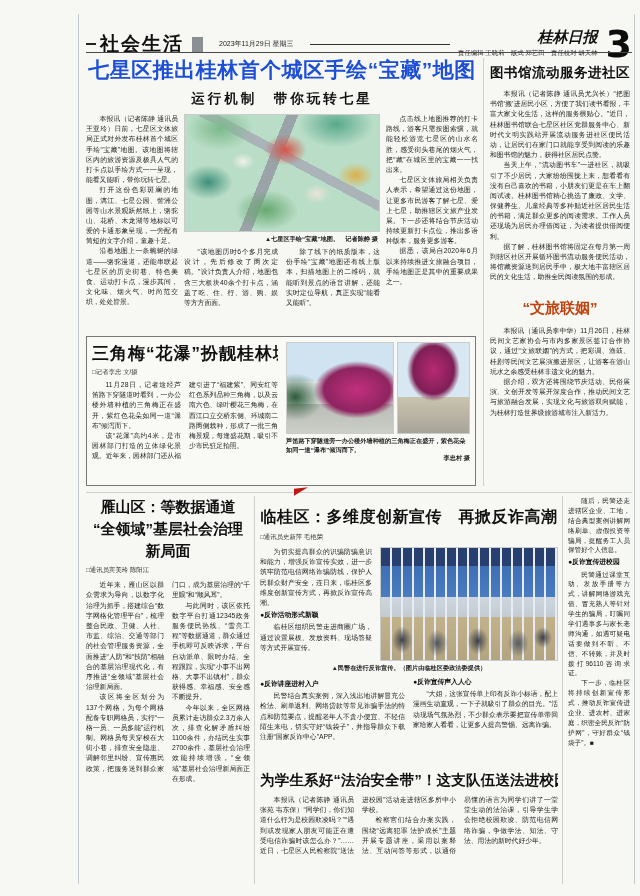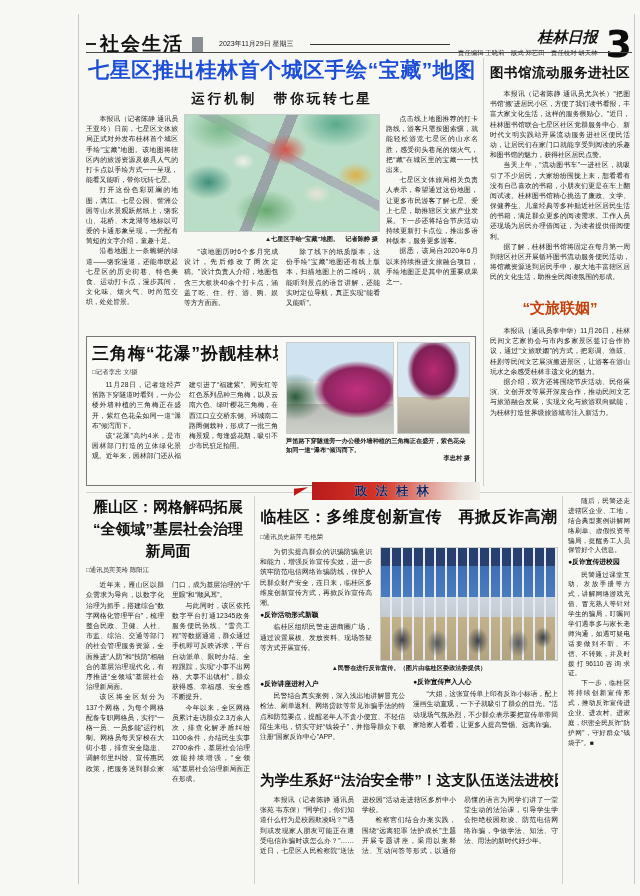--- a/index.html
+++ b/index.html
@@ -175,39 +175,36 @@
     <div class="sb-head2">
       <div>“文旅联姻”</div>
     </div>
     <p class="body">本报讯（通讯员李中华）11月26日，桂林民间文艺家协会与市内多家景区签订合作协议，通过“文旅联姻”的方式，把彩调、渔鼓、桂剧等民间文艺展演搬进景区，让游客在游山玩水之余感受桂林非遗文化的魅力。</p>
     <p class="body">据介绍，双方还将围绕节庆活动、民俗展演、文创开发等展开深度合作，推动民间文艺与旅游融合发展，实现文化与旅游双向赋能，为桂林打造世界级旅游城市注入新活力。</p>
   </div>
 
   <div class="rule-h" style="left:86px;top:492px;width:546px;background:#cfcfcb;"></div>
 
   <div id="colA">
-    <div class="bs-headline">雁山区：网格解码拓展</div>
+    <div class="bs-headline">雁山区：等数据通道</div>
     <div class="bs-headline">“全领域”基层社会治理新局面</div>
     <div class="byline">□通讯员宾美玲 陈阳江</div>
     <div class="colA-text">
       <p class="body">近年来，雁山区以群众需求为导向，以数字化治理为抓手，搭建综合“数字网格化管理平台”，梳理整合民政、卫健、人社、市监、综治、交通等部门的社会管理服务资源，全面推进“人防”和“技防”相融合的基层治理现代化，有序推进“全领域”基层社会治理新局面。</p>
       <p class="body">该区将全区划分为137个网格，为每个网格配备专职网格员，实行“一格一员、一员多能”运行机制。网格员每天穿梭在大街小巷，排查安全隐患、调解邻里纠纷、宣传惠民政策，把服务送到群众家门口，成为基层治理的“千里眼”和“顺风耳”。</p>
       <p class="body">与此同时，该区依托数字平台打通12345政务服务便民热线、“雪亮工程”等数据通道，群众通过手机即可反映诉求，平台自动派单、限时办结、全程跟踪，实现“小事不出网格、大事不出镇村”，群众获得感、幸福感、安全感不断提升。</p>
       <p class="body">今年以来，全区网格员累计走访群众2.3万余人次，排查化解矛盾纠纷1100余件，办结民生实事2700余件，基层社会治理效能持续增强，“全领域”基层社会治理新局面正在形成。</p>
     </div>
   </div>
 
   <div class="rule-v" style="left:254px;top:496px;height:388px;"></div>
 
   <div id="colB">
     <div class="banner-row">
       <div class="flag-icon"></div>
-      <div class="badge">
-        <span>政法桂林</span>
-      </div>
     </div>
     <div class="lg-headline">临桂区：多维度创新宣传　再掀反诈高潮</div>
     <div class="byline">□通讯员史新萍 毛艳荣</div>
     <div class="lg-row">
       <div class="lg-intro">
         <p class="body">为切实提高群众的识骗防骗意识和能力，增强反诈宣传实效，进一步筑牢防范电信网络诈骗防线，保护人民群众财产安全，连日来，临桂区多维度创新宣传方式，再掀反诈宣传高潮。</p>
         <p class="bullet">●反诈活动形式新颖</p>
         <p class="body">临桂区组织民警走进商圈广场，通过设置展板、发放资料、现场答疑等方式开展宣传。</p>
       </div>
       <div class="lingui-photo"></div>

